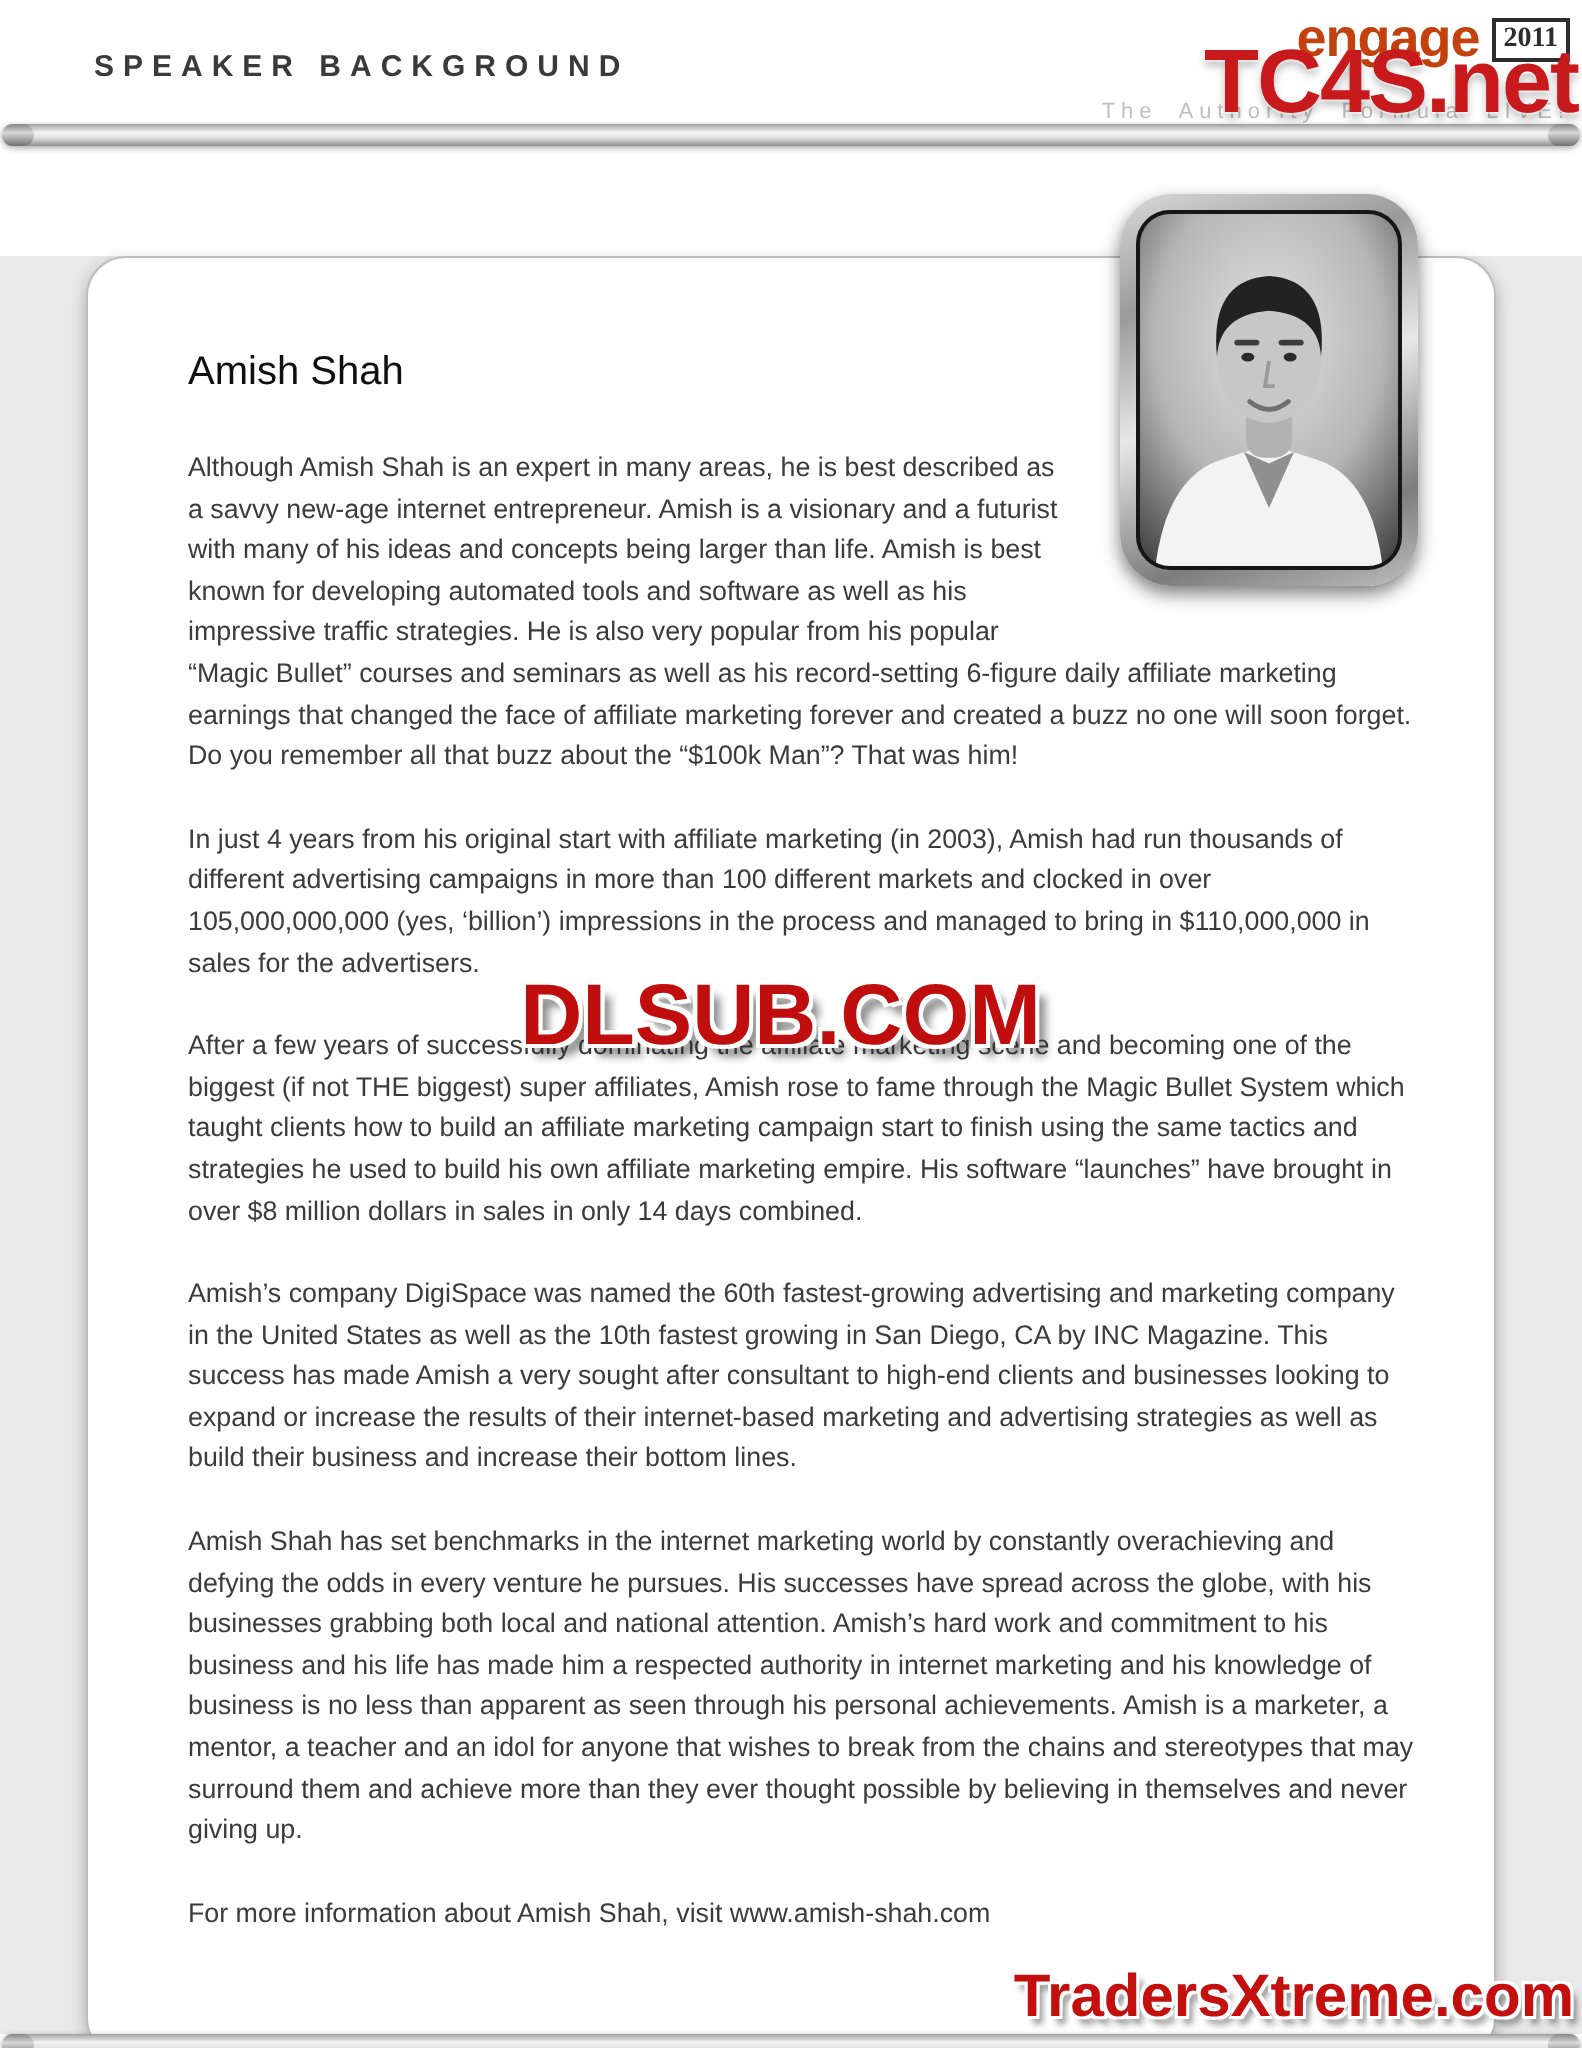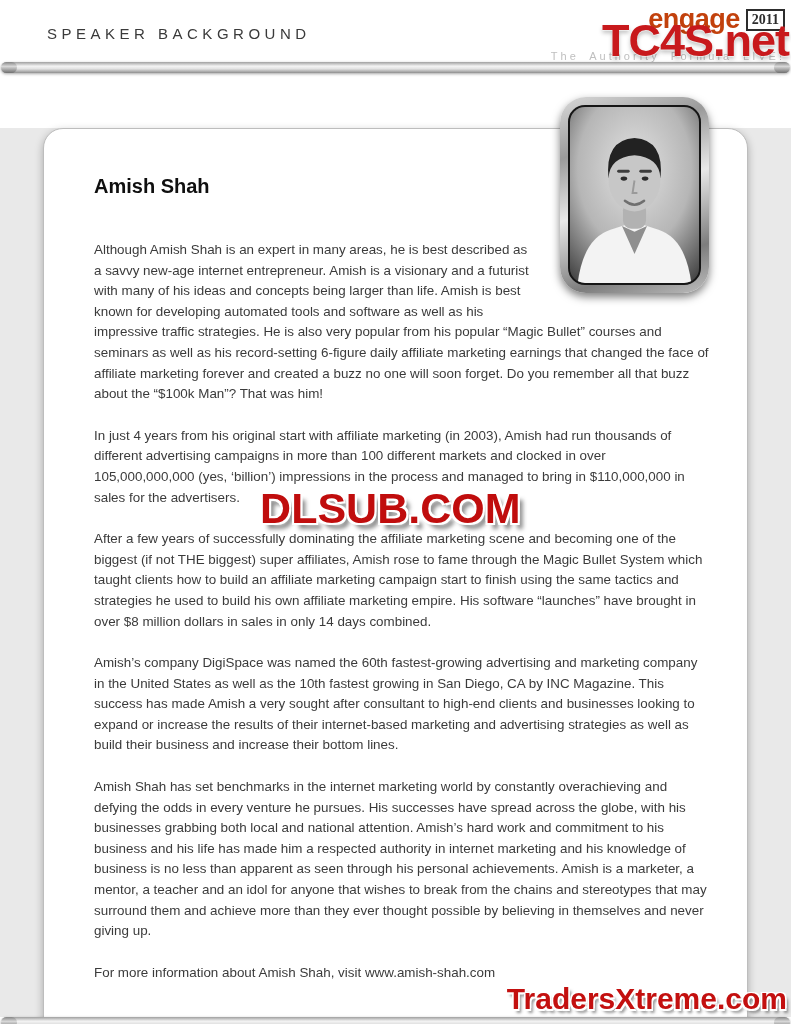--- a/index.html
+++ b/index.html
@@ -3,41 +3,41 @@
 <meta charset="utf-8">
 <style>
   * { box-sizing: border-box; }
   html,body { margin:0; padding:0; background:#ffffff; }
   body { font-family:"Liberation Sans", sans-serif; }
 
   .page { position:relative; width:791px; height:1024px; margin:0 auto; background:#ffffff; overflow:hidden; }
 
   
   header { height:62px; background:#fff; display:flex; justify-content:space-between; align-items:center; padding:0 6px 0 47px; }
-  .doc-title { font-size:15px; font-weight:400; letter-spacing:4.5px; color:#3a3a3a; padding-top:4px; }
+  .doc-title { font-size:15px; font-weight:700; letter-spacing:4.5px; color:#3a3a3a; padding-top:4px; }
   .logo { text-align:right; padding-top:6px; }
   .logo-line { display:flex; align-items:center; justify-content:flex-end; gap:6px; }
   .brand { font-size:27px; font-weight:700; color:#c2410c; letter-spacing:-0.5px; line-height:1; }
   .year-box { border:2.5px solid #2d2d2d; font-size:14px; font-weight:700; color:#2d2d2d; padding:2px 4px; line-height:1;font-family:Liberation Serif, serif; }
   .tagline { margin-top:17px; font-size:11px; letter-spacing:3px; word-spacing:5px; color:#bfbfbf; }
 
   
   .rail { position:relative; height:11px; margin:0 1px; border-radius:6px;
           background:linear-gradient(#9f9f9f,#f4f4f4 38%,#e2e2e2 62%,#8f8f8f);
           box-shadow:0 1px 3px rgba(0,0,0,.35); }
   .rail::before,.rail::after { content:""; position:absolute; top:0; width:16px; height:11px; border-radius:6px;
           background:linear-gradient(#858585,#d8d8d8 40%,#6f6f6f); }
   .rail::before{ left:0; } .rail::after{ right:0; }
 
   
   .content { position:relative; height:889px; background:#e9e9e9; }
   .card { position:relative; margin:55px 43px 0; min-height:806px; background:#ffffff;
           border:1px solid #bdbdbd; border-radius:20px; box-shadow:0 3px 8px rgba(0,0,0,.28);
           padding:46px 38px 40px 50px; }
-  .card h1 { margin:0 0 42px; font-size:20px; font-weight:700; color:#0f0f0f; }
+  .card h1 { margin:0 0 26px; font-size:20px; font-weight:400; color:#0f0f0f; }
   .card p { margin:0 0 21px; font-size:13.4px; line-height:20.6px; color:#3b3b3b; }
   .more-info { margin-top:20px; }
 
   
   .photo-frame { float:right; width:149px; height:196px; margin:-78px 0 18px 24px; padding:8px; border-radius:26px;
           background:linear-gradient(160deg,#d9d9d9,#9a9a9a 25%,#e8e8e8 50%,#7d7d7d 80%,#bdbdbd);
           box-shadow:0 4px 9px rgba(0,0,0,.5); }
   .photo { width:100%; height:100%; border-radius:17px; overflow:hidden; background:#2a2a2a; border:2px solid #161616; }
   .photo svg { display:block; width:100%; height:100%; }
 

